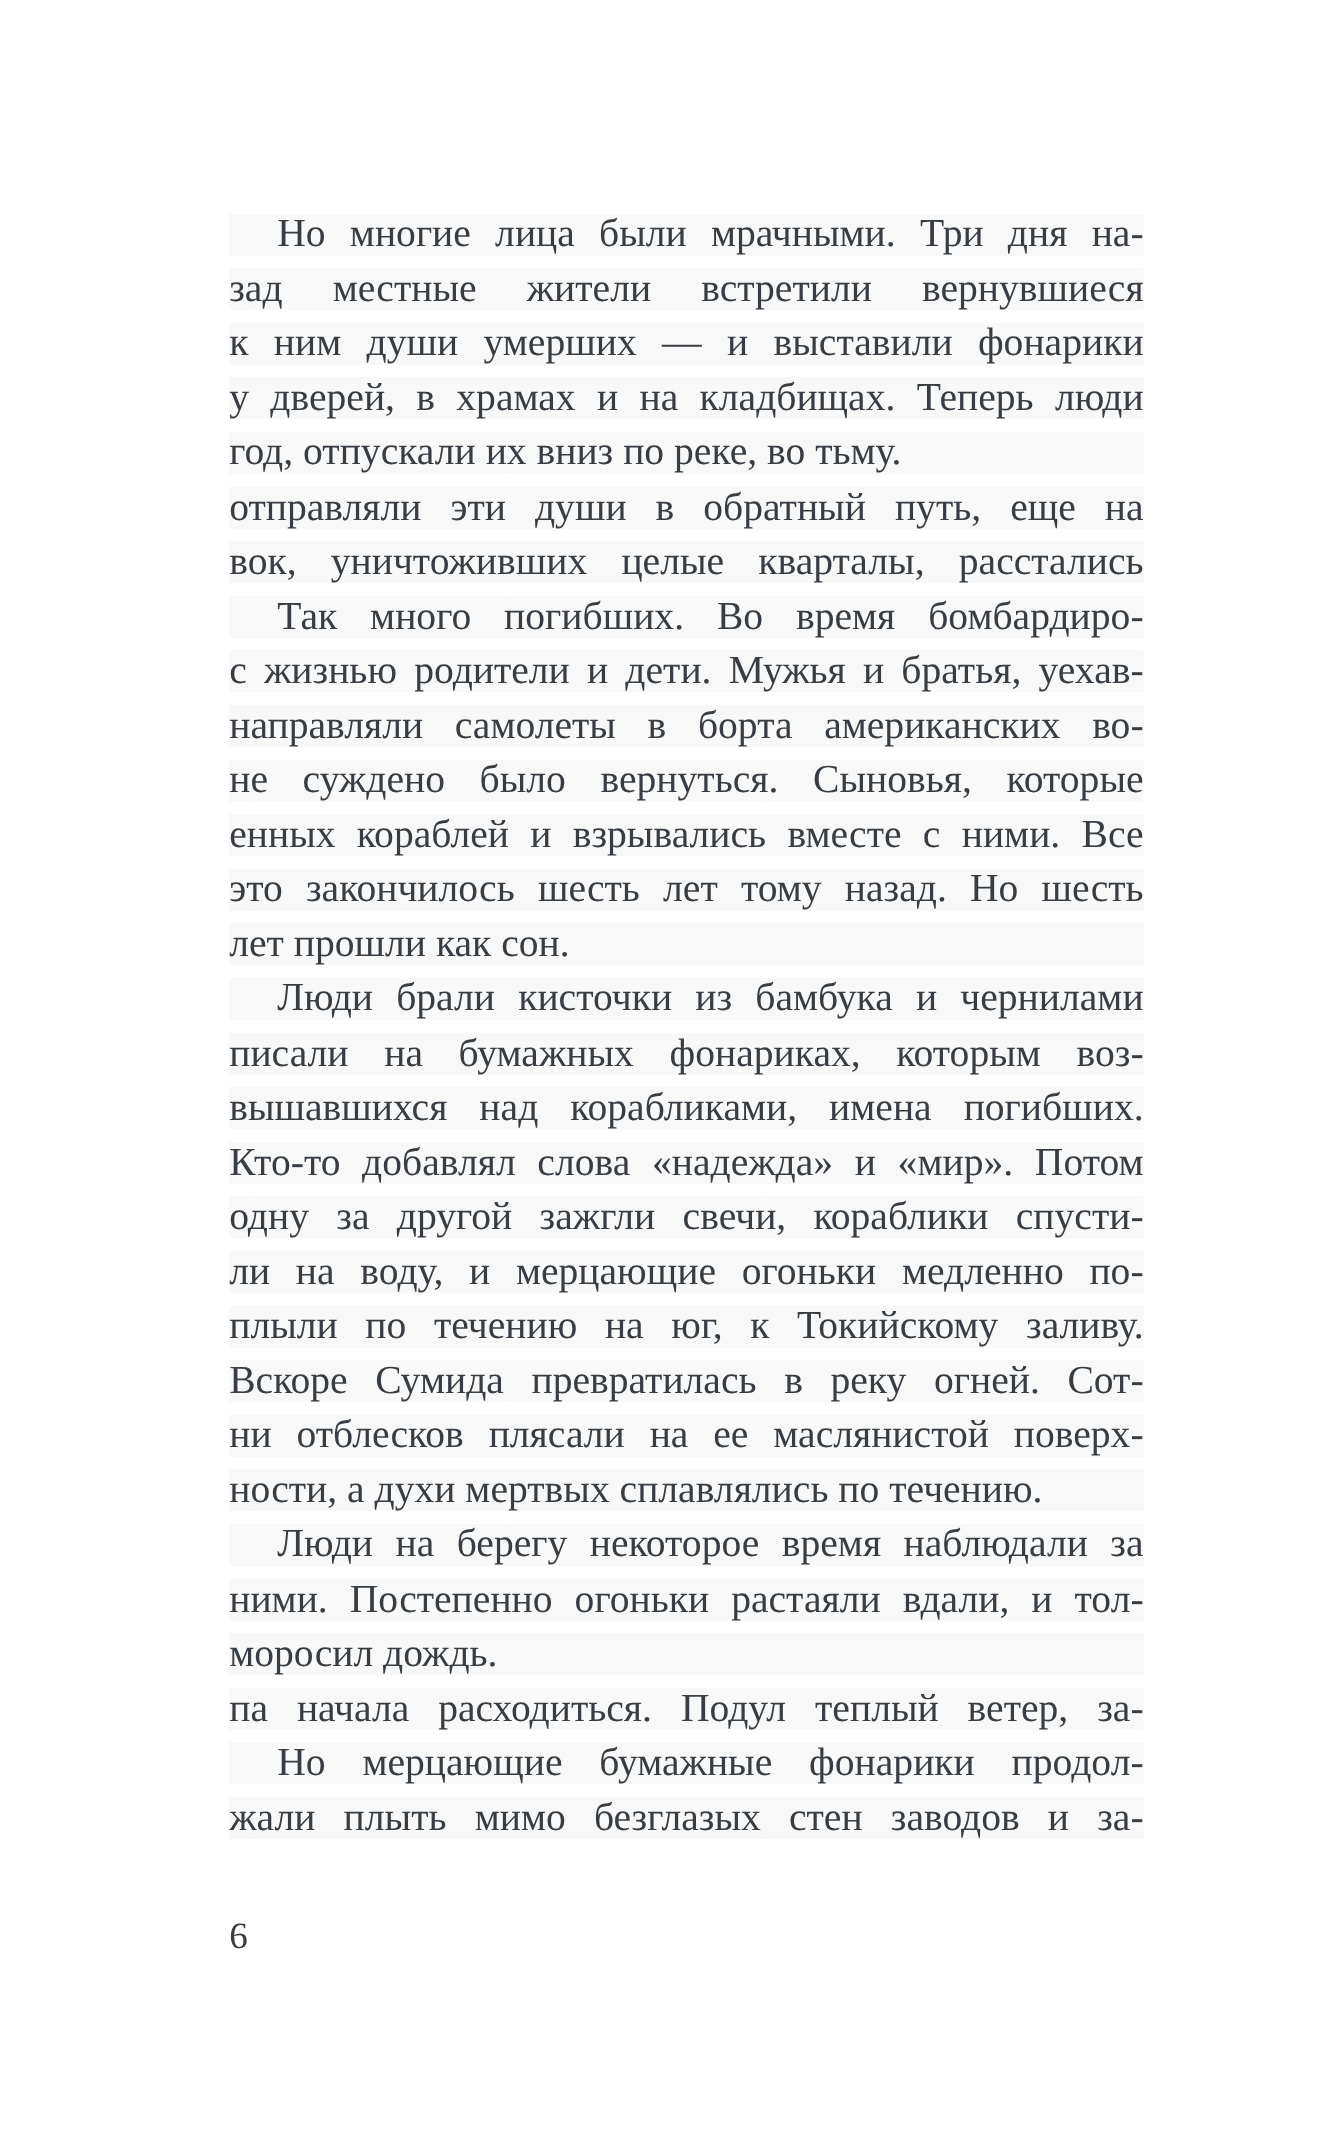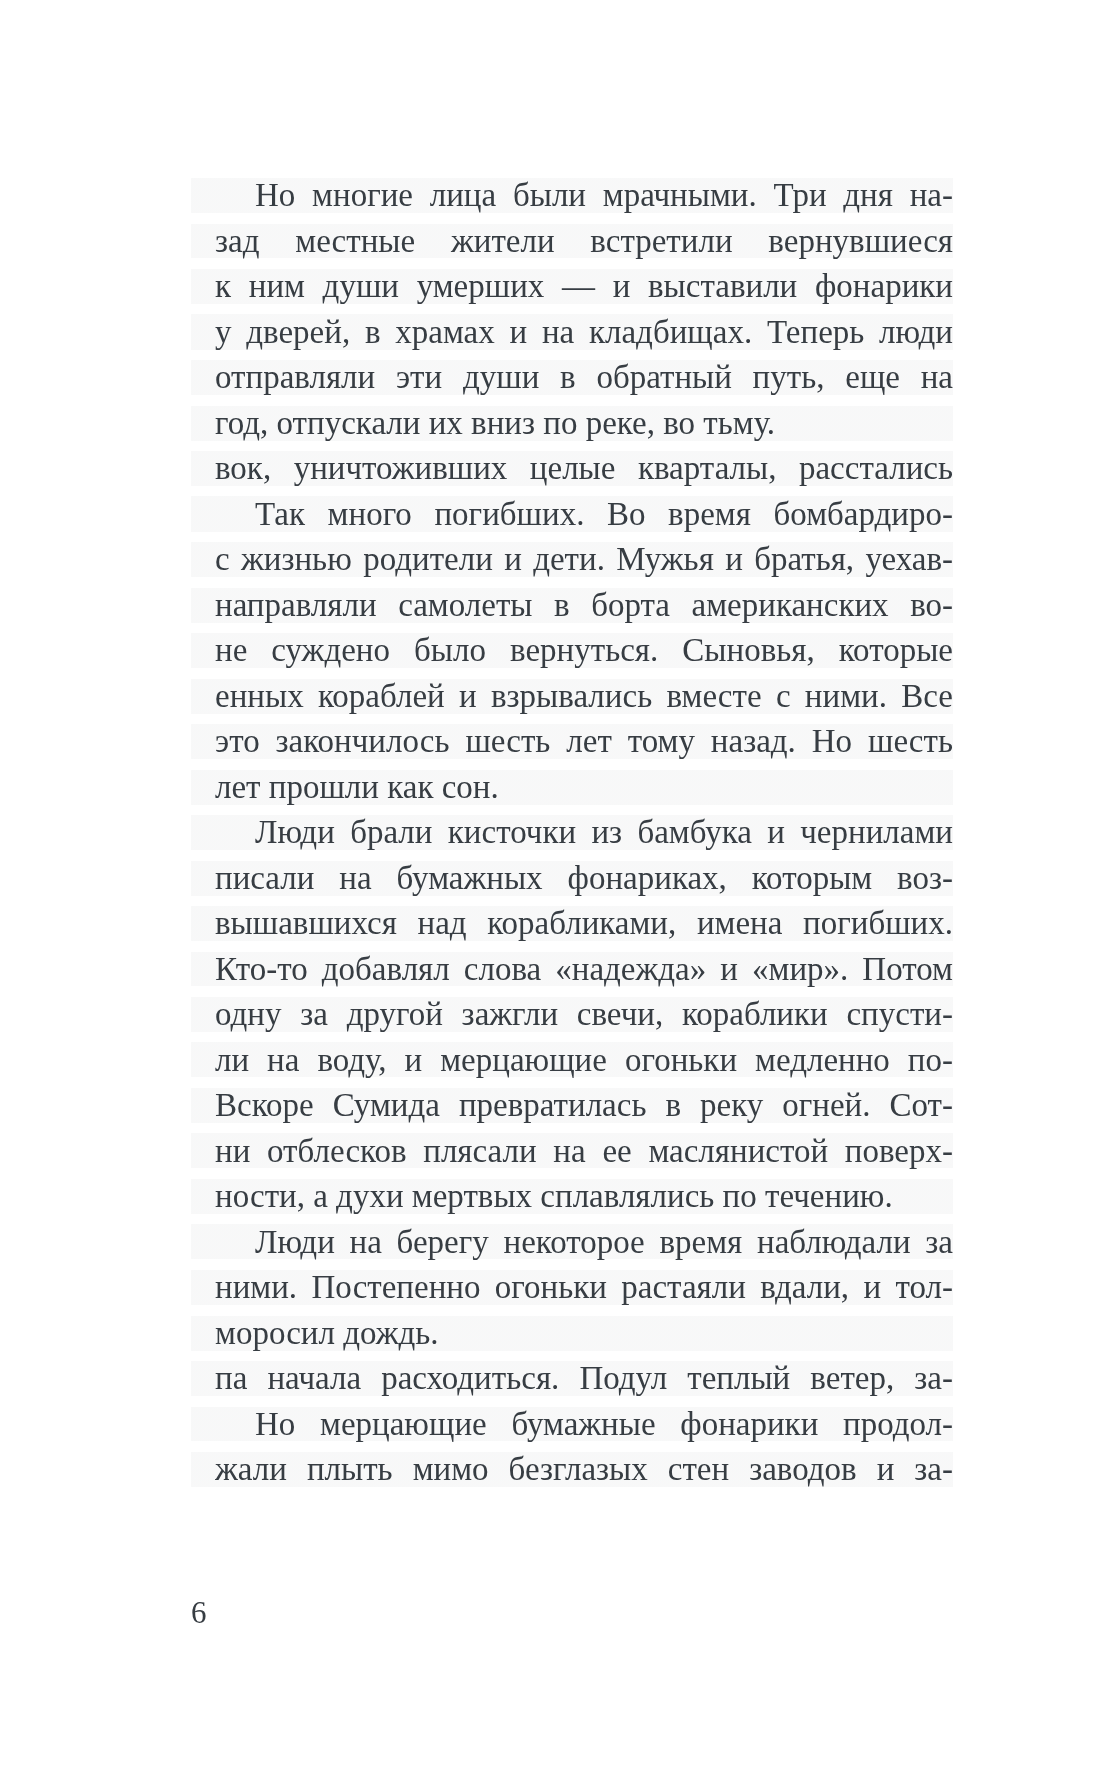--- a/index.html
+++ b/index.html
@@ -30,21 +30,20 @@
       rgba(255,255,255,0) 45.5px
     );
   }
   .para { margin: 0; padding: 0; }
   .line {
     height: 45.5px;
     overflow: hidden;
     text-align: justify;
     text-align-last: justify;
     white-space: normal;
-    margin-left: 24px;
   }
   .line.para-end { text-align-last: left; }
   .line.indent { text-indent: 40px; }
   .page-number {
     position: absolute;
     left: 191px;
     top: 1595px;
     font-size: 31px;
     line-height: 36px;
     color: #373d43;
@@ -54,42 +53,43 @@
 <body>
 
 <div class="page">
   <div class="text-block">
 
     <div class="para">
       <div class="line indent">Но многие лица были мрачными. Три дня на-</div>
       <div class="line">зад местные жители встретили вернувшиеся</div>
       <div class="line">к ним души умерших — и выставили фонарики</div>
       <div class="line">у дверей, в храмах и на кладбищах. Теперь люди</div>
+      <div class="line para-end">год, отпускали их вниз по реке, во тьму.</div>
       <div class="line">отправляли эти души в обратный путь, еще на</div>
-      <div class="line para-end">год, отпускали их вниз по реке, во тьму.</div>
     </div>
 
     <div class="para">
       <div class="line">вок, уничтоживших целые кварталы, расстались</div>
       <div class="line indent">Так много погибших. Во время бомбардиро-</div>
       <div class="line">с жизнью родители и дети. Мужья и братья, уехав-</div>
       <div class="line">направляли самолеты в борта американских во-</div>
       <div class="line">не суждено было вернуться. Сыновья, которые</div>
       <div class="line">енных кораблей и взрывались вместе с ними. Все</div>
       <div class="line">это закончилось шесть лет тому назад. Но шесть</div>
       <div class="line para-end">лет прошли как сон.</div>
     </div>
 
     <div class="para">
       <div class="line indent">Люди брали кисточки из бамбука и чернилами</div>
       <div class="line">писали на бумажных фонариках, которым воз-</div>
       <div class="line">вышавшихся над корабликами, имена погибших.</div>
       <div class="line">Кто-то добавлял слова «надежда» и «мир». Потом</div>
       <div class="line">одну за другой зажгли свечи, кораблики спусти-</div>
       <div class="line">ли на воду, и мерцающие огоньки медленно по-</div>
+      <div class="line">плыли по течению на юг, к Токийскому заливу.</div>
       <div class="line">Вскоре Сумида превратилась в реку огней. Сот-</div>
       <div class="line">ни отблесков плясали на ее маслянистой поверх-</div>
       <div class="line para-end">ности, а духи мертвых сплавлялись по течению.</div>
     </div>
 
     <div class="para">
       <div class="line indent">Люди на берегу некоторое время наблюдали за</div>
       <div class="line">ними. Постепенно огоньки растаяли вдали, и тол-</div>
       <div class="line para-end">моросил дождь.</div>
       <div class="line">па начала расходиться. Подул теплый ветер, за-</div>

